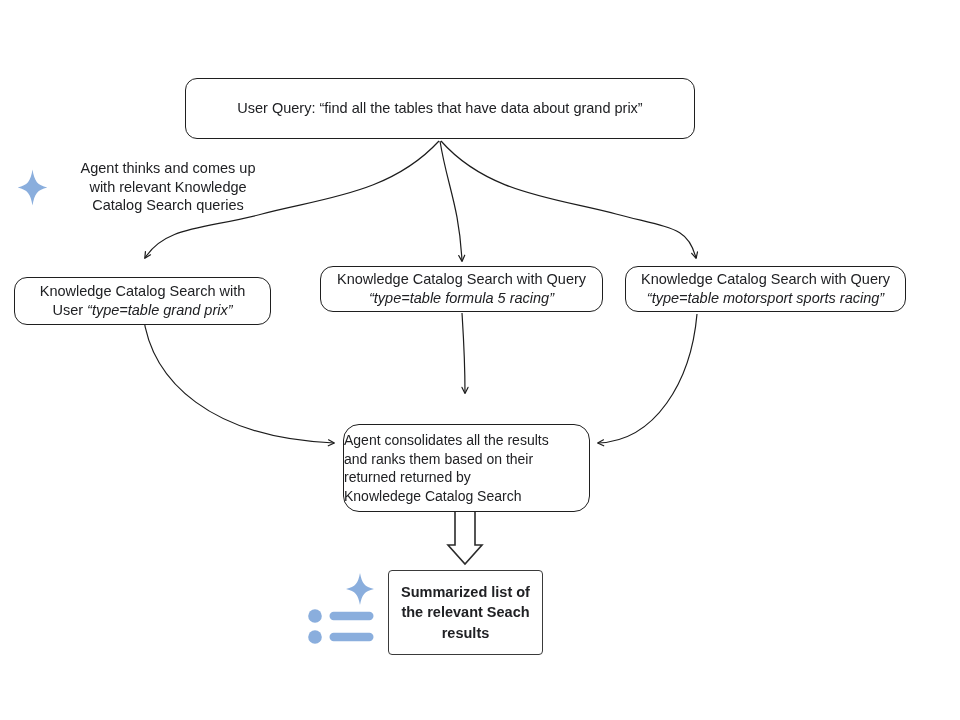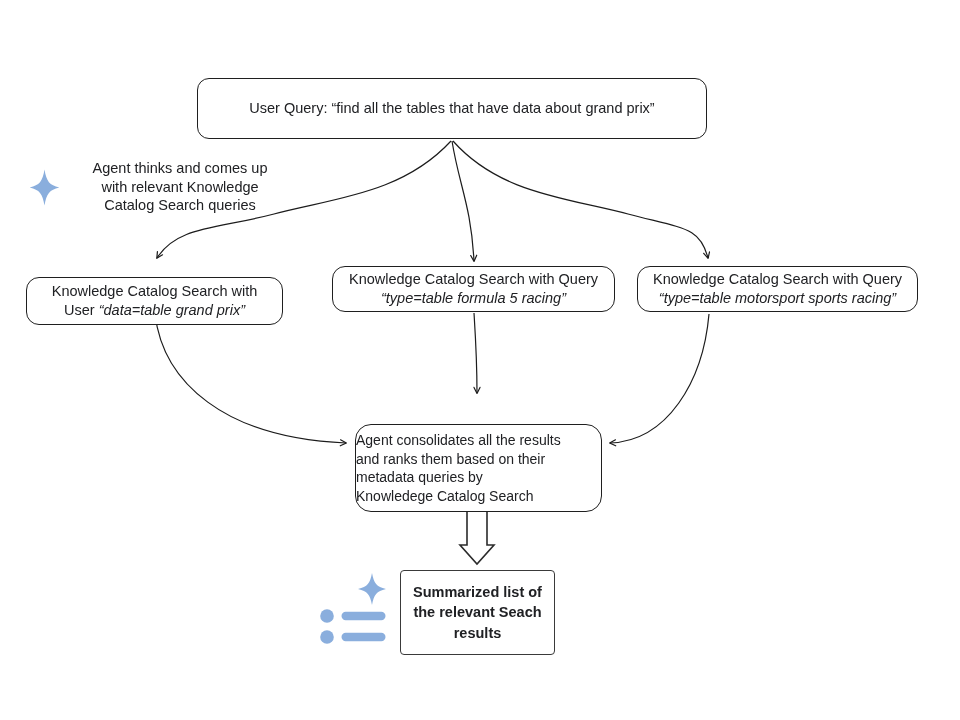--- a/index.html
+++ b/index.html
@@ -8,21 +8,20 @@
     background: #ffffff;
   }
   .canvas {
     position: relative;
     width: 928px;
     height: 720px;
     background: #ffffff;
     overflow: hidden;
     font-family: "Liberation Sans", sans-serif;
     color: #202124;
-    margin-left: 12px;
   }
   .overlay {
     position: absolute;
     left: 0;
     top: 0;
     width: 960px;
     height: 720px;
     pointer-events: none;
   }
   .box {
@@ -111,37 +110,37 @@
     <path d="M0,-19.5 C2.2,-6.4 5.3,-2.7 16,0 C5.3,2.7 2.2,6.4 0,19.5 C-2.2,6.4 -5.3,2.7 -16,0 C-5.3,-2.7 -2.2,-6.4 0,-19.5 Z" fill="#8AAEDD"></path>
   </svg>
   <div id="annotation">
     <div>Agent thinks and comes up</div>
     <div>with relevant Knowledge</div>
     <div>Catalog Search queries</div>
   </div>
 
   <div class="box" id="search-left">
     <div>Knowledge Catalog Search with</div>
-    <div><span>User </span><span class="q">“data=table grand prix”</span></div>
+    <div><span>User </span><span class="q">“type=table grand prix”</span></div>
   </div>
 
   <div class="box" id="search-middle">
     <div>Knowledge Catalog Search with Query</div>
     <div><span></span><span class="q">“type=table formula 5 racing”</span></div>
   </div>
 
   <div class="box" id="search-right">
     <div>Knowledge Catalog Search with Query</div>
     <div><span></span><span class="q">“type=table motorsport sports racing”</span></div>
   </div>
 
   <div class="box" id="consolidation">
     <div>Agent consolidates all the results</div>
     <div>and ranks them based on their</div>
-    <div>metadata queries by</div>
+    <div>returned returned by</div>
     <div>Knowledege Catalog Search</div>
   </div>
 
   <svg id="summary-icon" viewBox="0 0 80 78" xmlns="http://www.w3.org/2000/svg">
     <g fill="#8AAEDD">
       <path d="M60,3 C61.9,13.5 64.5,16.6 74,19 C64.5,21.4 61.9,24.5 60,35 C58.1,24.5 55.5,21.4 46,19 C55.5,16.6 58.1,13.5 60,3 Z"></path>
       <circle cx="15" cy="46" r="6.8"></circle>
       <rect x="29.5" y="41.8" width="44" height="8.5" rx="4.2"></rect>
       <circle cx="15" cy="67" r="6.8"></circle>
       <rect x="29.5" y="62.8" width="44" height="8.5" rx="4.2"></rect>

